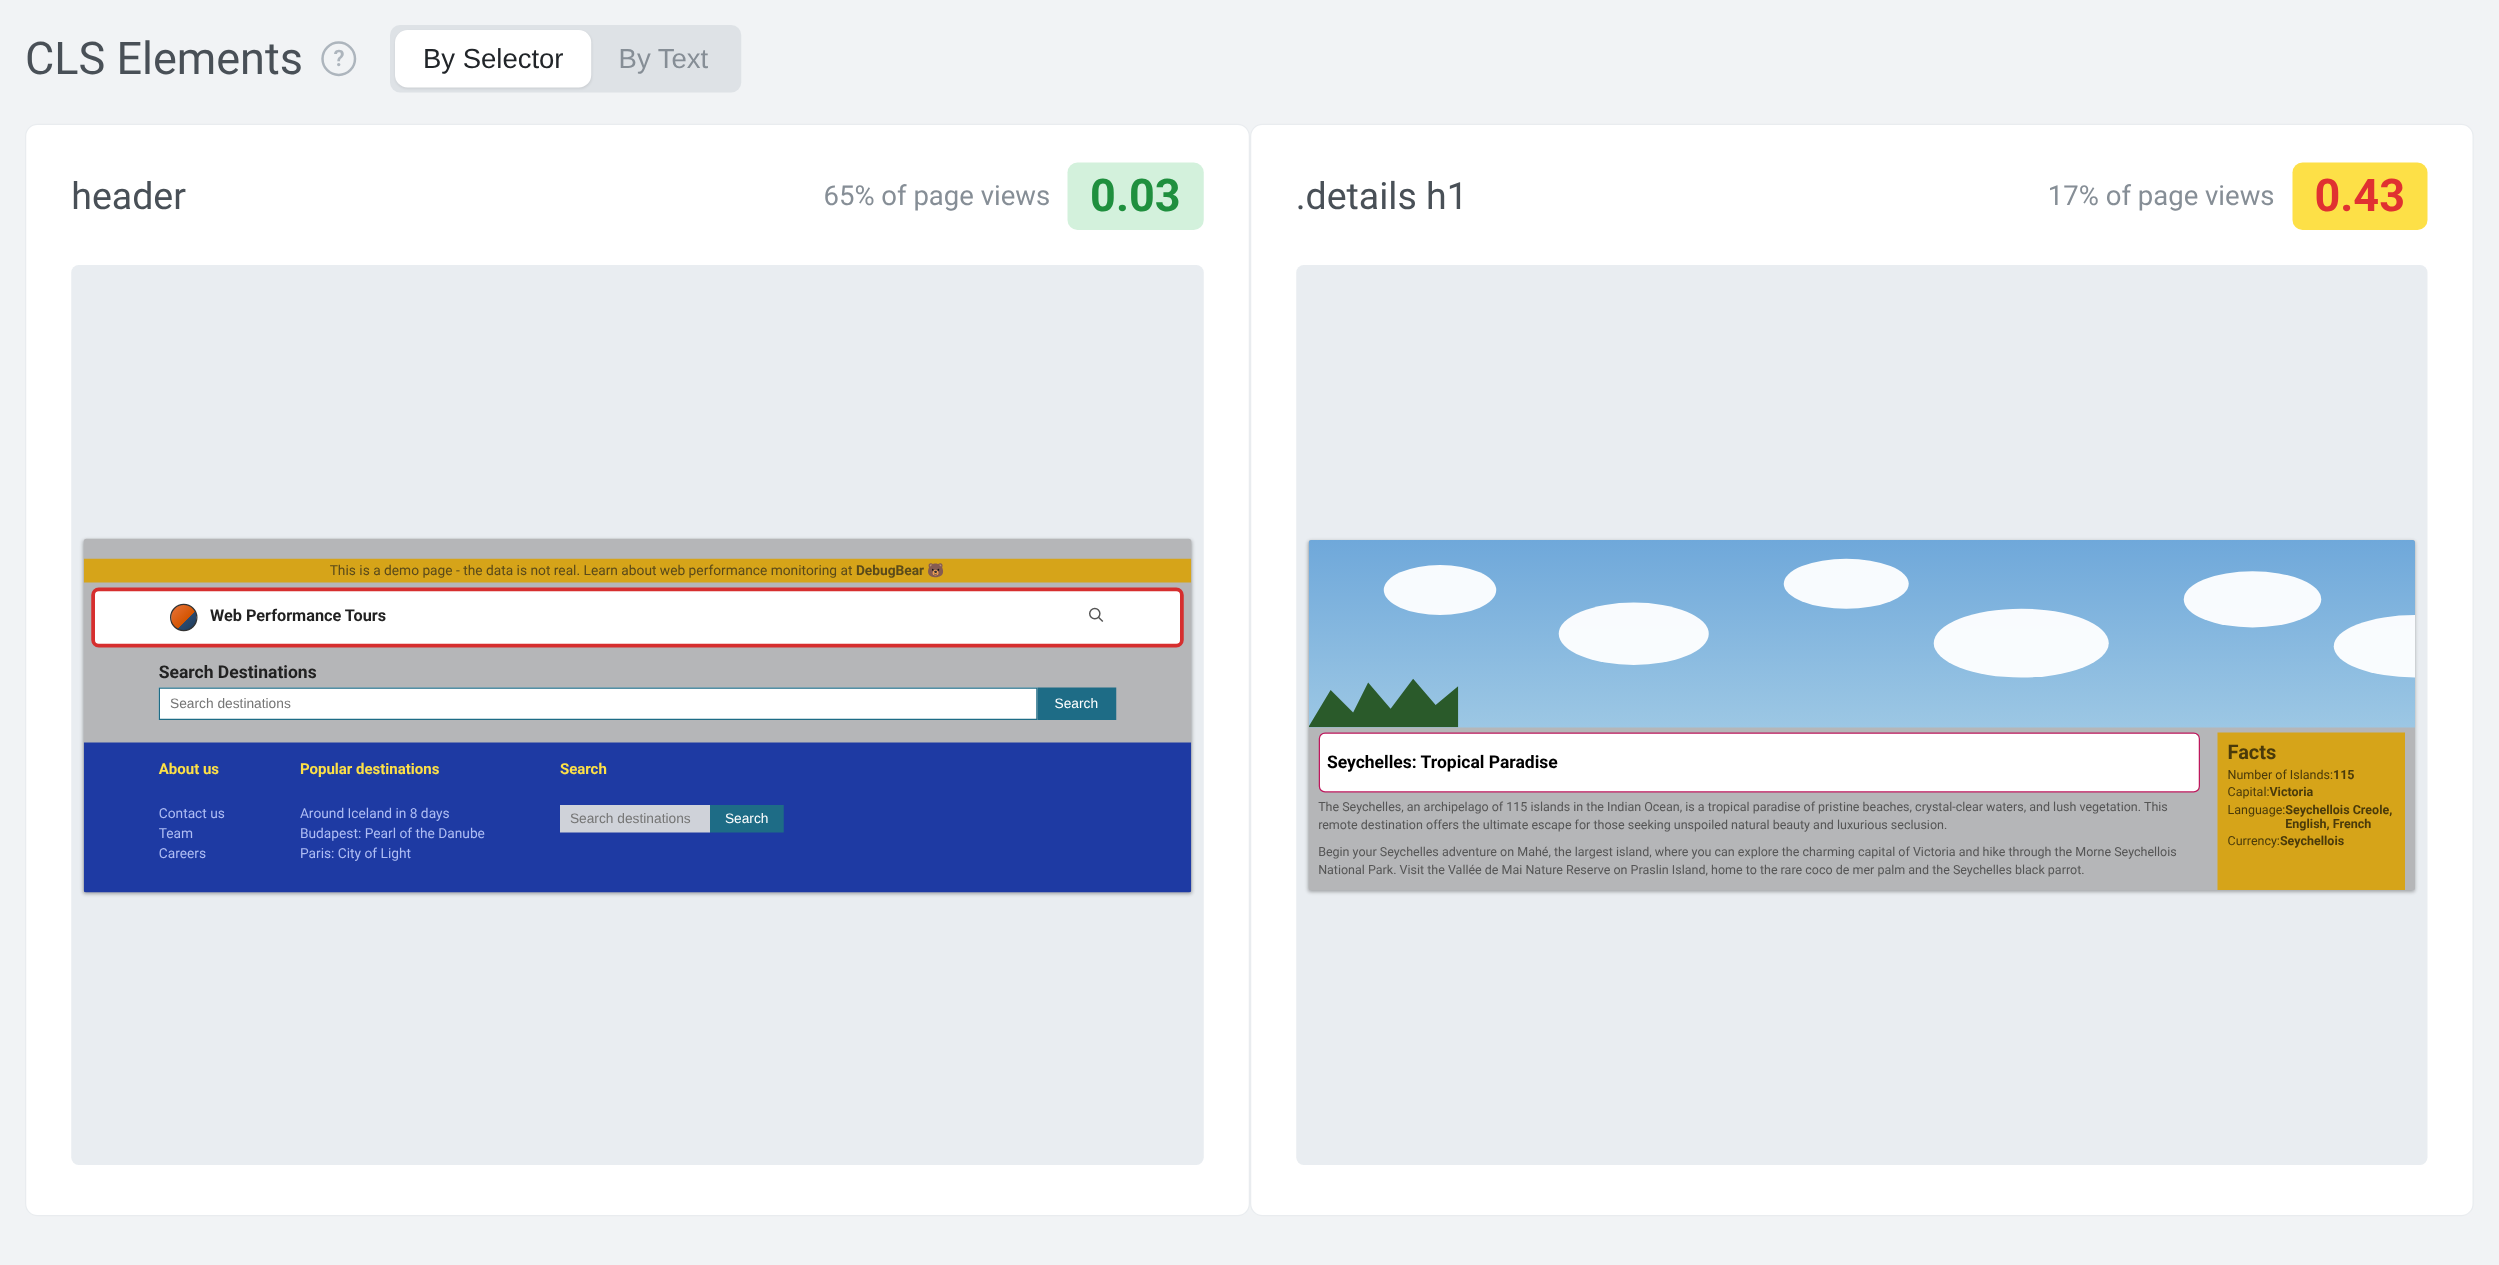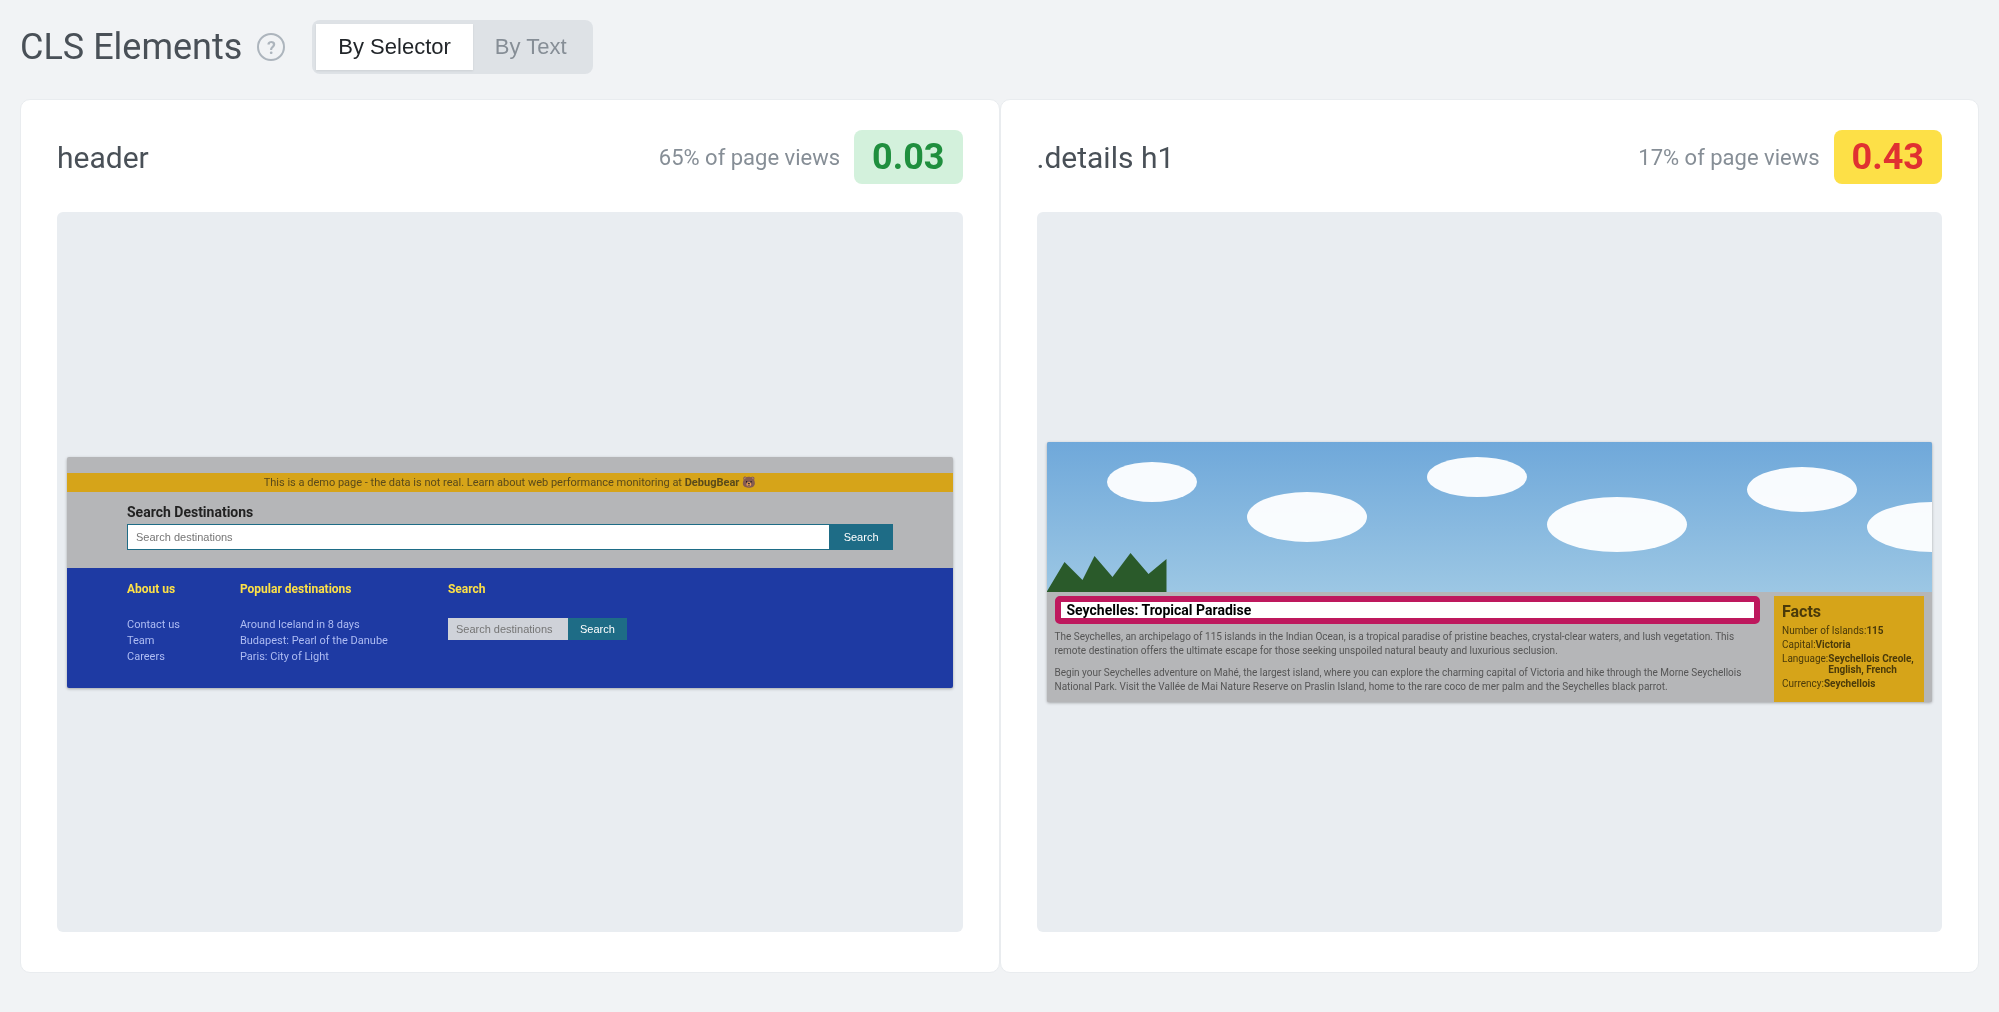--- a/index.html
+++ b/index.html
@@ -41,21 +41,21 @@
       padding: 4px;
       margin-left: 20px;
     }
     .toggle-btn {
       padding: 10px 22px;
       border: none;
       background: transparent;
       font-size: 22px;
       color: #868e96;
       cursor: pointer;
-      border-radius: 0;
+      border-radius: 10px;
     }
     .toggle-btn.active {
       background: #fff;
       color: #212529;
       box-shadow: 0 1px 2px rgba(0,0,0,0.08);
     }
     .cards-row {
       display: flex;
     }
     .card {
@@ -184,24 +184,24 @@
     .c6{width:130px;height:50px;top:60px;left:820px;}
     .palm{position:absolute;bottom:0;left:0;width:120px;height:60px;background:#2a5a2a;clip-path:polygon(0 100%,15% 50%,30% 80%,40% 40%,55% 75%,70% 35%,85% 70%,100% 45%,100% 100%);}
     .m2-body {
       background:#b5b6b8;
       padding: 4px 8px 0px;
       display:flex;
       gap:14px;
     }
     .m2-main { flex:1; color:#444; }
     .m2-h1 {
-      border:6px solid #be185d; border-radius:5px;
+      border:1px solid #be185d; border-radius:5px;
       background:#fff; color:#000;
       font-size:14px; font-weight:700;
-      padding:0 6px; margin-bottom:6px;
+      padding:15px 6px; margin-bottom:6px;
     }
     .m2-p { font-size:10px; color:#555; line-height:1.4; margin-bottom:8px; }
     .m2-facts {
       width:150px; background:#d6a419; color:#4a3a0a;
       padding:6px 8px; font-size:10px;
     }
     .m2-facts h5 { font-size:16px; margin-bottom:4px; }
     .m2-facts .row { display:flex; justify-content:flex-start; margin-bottom:3px; }
     .m2-facts .v { font-weight:700; }
   </style>
@@ -225,20 +225,32 @@
       <div class="right-stats">
         <span class="pv-text">65% of page views</span>
         <span class="score-badge score-good">0.03</span>
       </div>
     </div>
     <div class="preview-area">
       <div class="mini1">
         <div class="m1-banner">
           <span>This is a demo page - the data is not real. Learn about web performance monitoring at</span>
           <b>DebugBear</b> 🐻
+        </div>
+        <div class="m1-header">
+          <div class="m1-logo">
+            <div class="m1-logo-circle"></div>
+            <div class="m1-logo-text">Web Performance Tours</div>
+          </div>
+          <div class="m1-search-ico">
+            <svg width="14" height="14" viewBox="0 0 24 24" fill="none" stroke="currentColor" stroke-width="2">
+                <circle cx="10" cy="10" r="7"></circle>
+                <line x1="21" y1="21" x2="15" y2="15"></line>
+              </svg>
+          </div>
         </div>
         <div class="m1-searchbox">
           <div class="m1-sd-label">Search Destinations</div>
           <div class="m1-sd-input">
             <input readonly="" placeholder="Search destinations" style="">
             <button>Search</button>
           </div>
         </div>
         <div class="m1-footer">
           <div class="m1-col">

